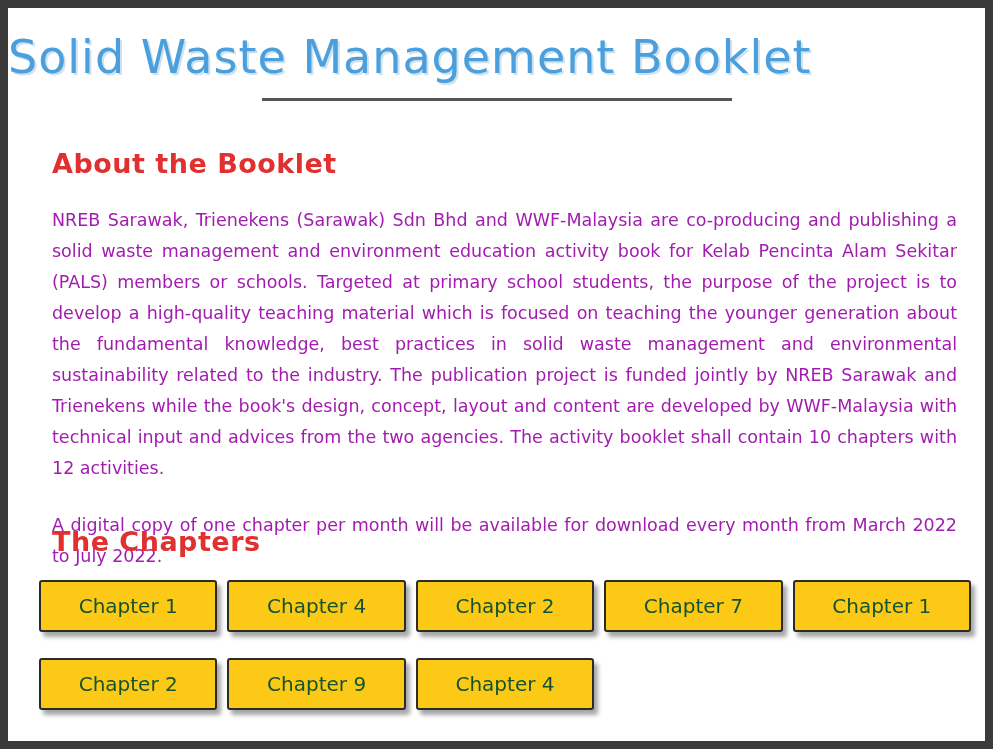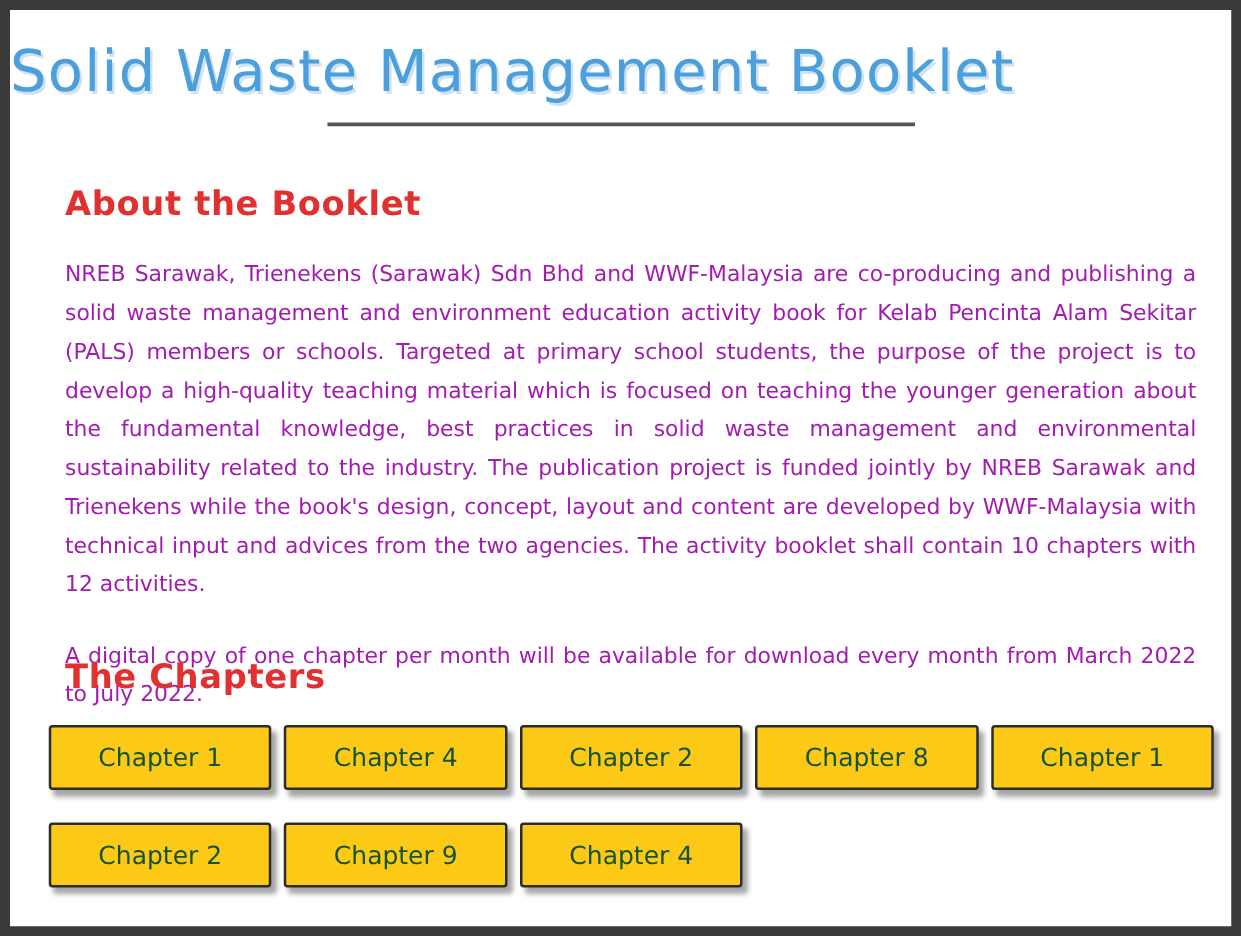--- a/index.html
+++ b/index.html
@@ -110,20 +110,20 @@
     <p>NREB Sarawak, Trienekens (Sarawak) Sdn Bhd and WWF-Malaysia are co-producing and publishing a solid waste management and environment education activity book for Kelab Pencinta Alam Sekitar (PALS) members or schools. Targeted at primary school students, the purpose of the project is to develop a high-quality teaching material which is focused on teaching the younger generation about the fundamental knowledge, best practices in solid waste management and environmental sustainability related to the industry. The publication project is funded jointly by NREB Sarawak and Trienekens while the book's design, concept, layout and content are developed by WWF-Malaysia with technical input and advices from the two agencies. The activity booklet shall contain 10 chapters with 12 activities.</p>
     <p>A digital copy of one chapter per month will be available for download every month from March 2022 to July 2022.</p>
   </div>
 
   <h2 class="section-heading chapters-heading">The Chapters</h2>
 
   <div class="chapter-grid">
     <div class="chapter-btn">Chapter 1</div>
     <div class="chapter-btn">Chapter 4</div>
     <div class="chapter-btn">Chapter 2</div>
-    <div class="chapter-btn">Chapter 8</div>
+    <div class="chapter-btn">Chapter 7</div>
     <div class="chapter-btn">Chapter 1</div>
     <div class="chapter-btn">Chapter 2</div>
     <div class="chapter-btn">Chapter 9</div>
     <div class="chapter-btn">Chapter 4</div>
   </div>
 
 </div>
 
 </body></html>

